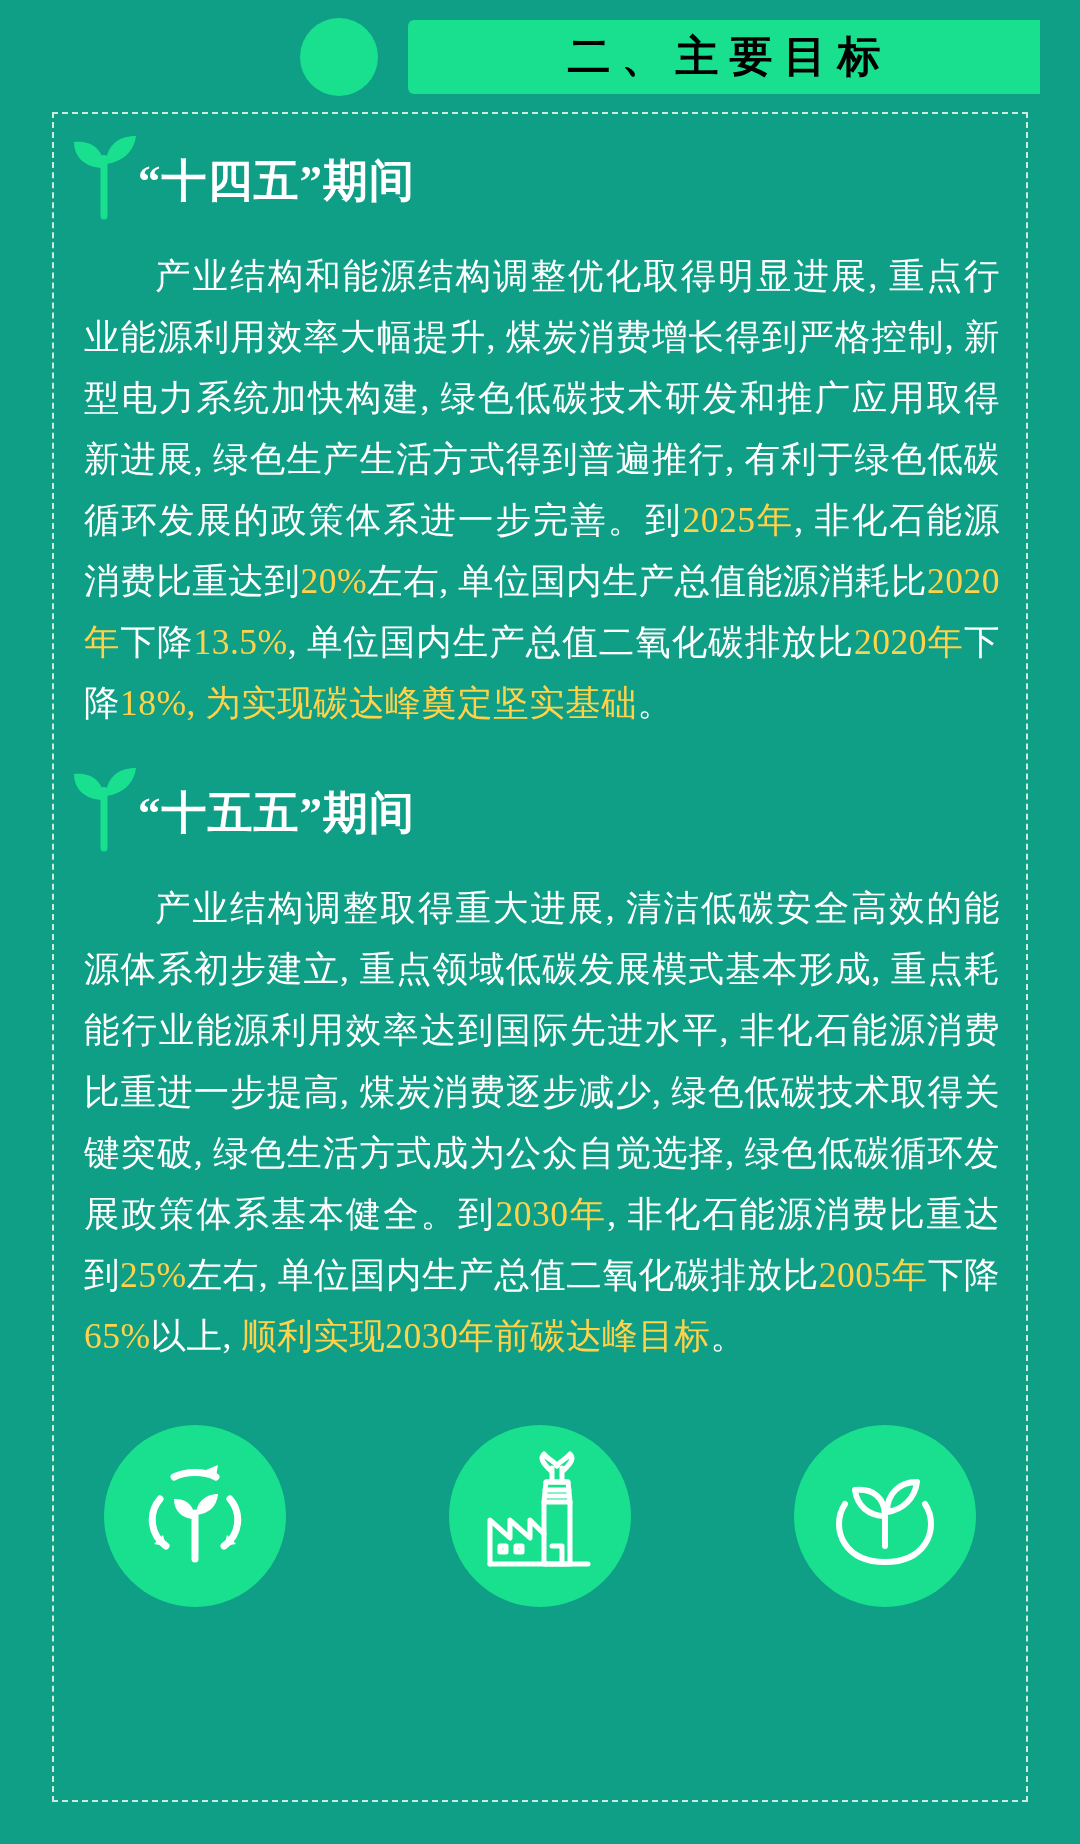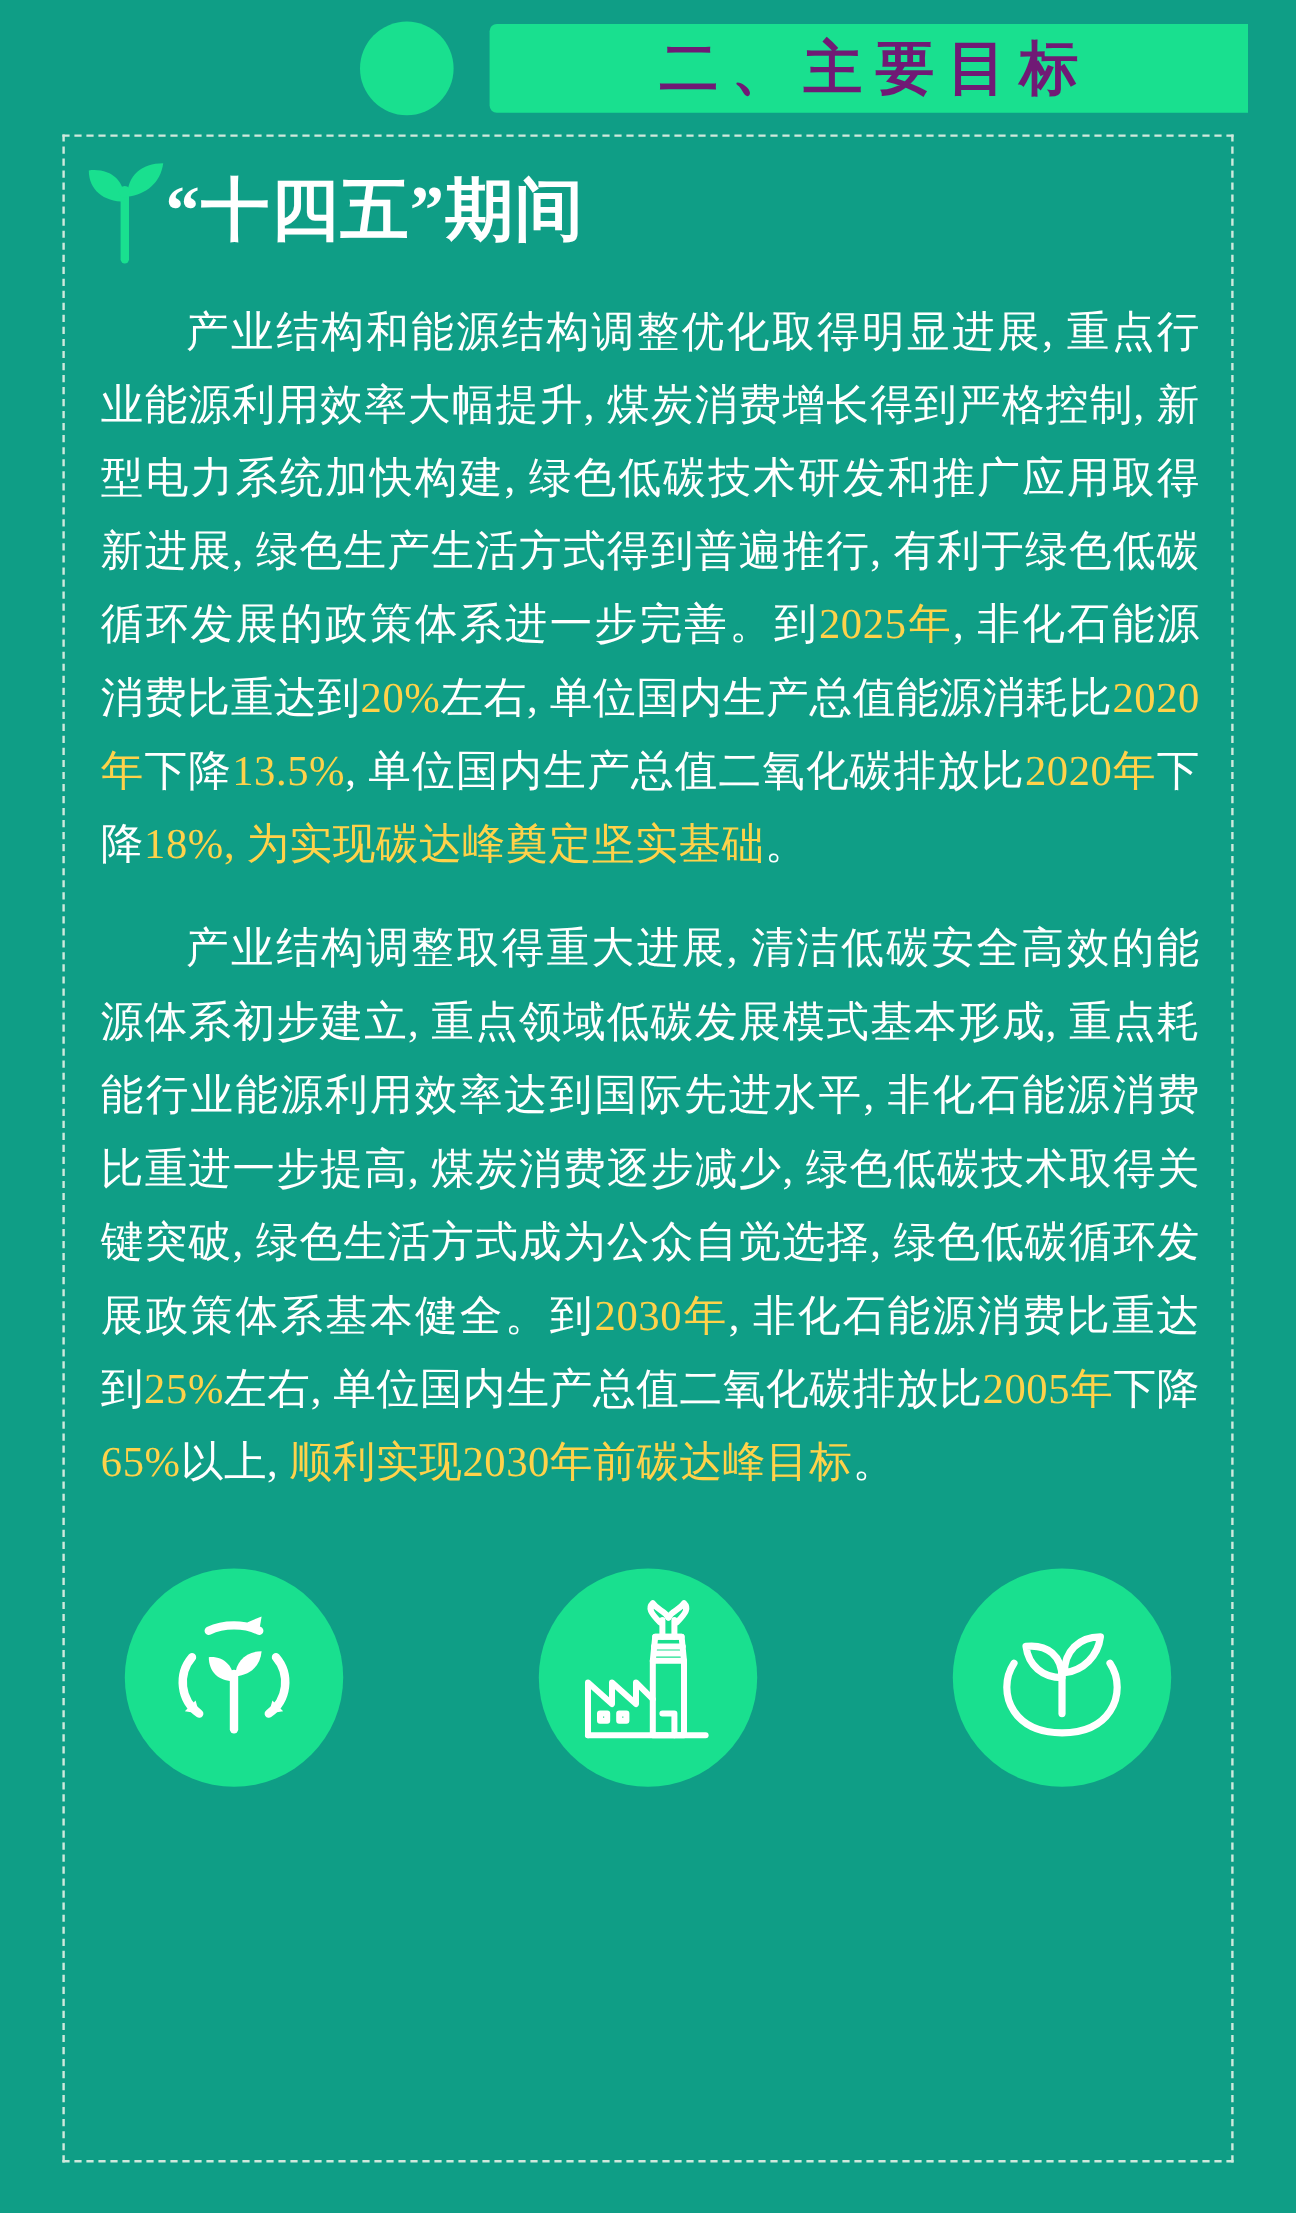--- a/index.html
+++ b/index.html
@@ -35,22 +35,22 @@
     top: 20px;
     right: 40px;
     height: 74px;
     background: #19e08f;
     border-radius: 6px 0 0 6px;
     display: flex;
     align-items: center;
     justify-content: center;
   }
   .header-title {
-    color: #701a75;
-    font-size: 49px;
+    color: #000000;
+    font-size: 43px;
     font-weight: bold;
     letter-spacing: 11px;
     padding-left: 11px;
     font-family: "Liberation Serif", "DejaVu Serif", serif;
   }
 
   
   .frame {
     position: absolute;
     left: 52px;
@@ -77,21 +77,21 @@
   }
   .sprout {
     width: 78px;
     height: 96px;
     flex: 0 0 78px;
     position: relative;
   }
   .sprout svg { display: block; }
   .section-title {
     color: #ffffff;
-    font-size: 57px;
+    font-size: 45px;
     font-weight: bold;
     line-height: 1;
     padding-bottom: 16px;
     margin-left: -6px;
     letter-spacing: 1px;
   }
 
   
   .para {
     color: #ffffff;
@@ -144,20 +144,31 @@
         <path d="M38 92 L38 40" stroke="#19e08f" stroke-width="7" stroke-linecap="round" fill="none"></path>
         <path d="M38 44 C20 44 8 34 8 18 C26 16 38 26 38 44 Z" fill="#19e08f"></path>
         <path d="M40 40 C56 38 68 28 70 12 C52 12 40 22 40 40 Z" fill="#19e08f"></path>
         <circle cx="38" cy="36" r="5" fill="#19e08f"></circle>
       </svg>
     </span>
     <div class="section-title">“十四五”期间</div>
   </div>
   <div class="para" id="para1"><span>产业结构和能源结构调整优化取得明显进展, 重点行业能源利用效率大幅提升, 煤炭消费增长得到严格控制, 新型电力系统加快构建, 绿色低碳技术研发和推广应用取得新进展, 绿色生产生活方式得到普遍推行, 有利于绿色低碳循环发展的政策体系进一步完善。到</span><span class="hl">2025年</span><span>, 非化石能源消费比重达到</span><span class="hl">20%</span><span>左右, 单位国内生产总值能源消耗比</span><span class="hl">2020年</span><span>下降</span><span class="hl">13.5%</span><span>, 单位国内生产总值二氧化碳排放比</span><span class="hl">2020年</span><span>下降</span><span class="hl">18%</span><span class="hl">, 为实现碳达峰奠定坚实基础</span><span>。</span></div>
 
+  <div class="section-head" style="margin-top:22px;">
+    <span class="sprout">
+      <svg width="78" height="96" viewBox="0 0 78 96">
+        <path d="M38 92 L38 40" stroke="#19e08f" stroke-width="7" stroke-linecap="round" fill="none"></path>
+        <path d="M38 44 C20 44 8 34 8 18 C26 16 38 26 38 44 Z" fill="#19e08f"></path>
+        <path d="M40 40 C56 38 68 28 70 12 C52 12 40 22 40 40 Z" fill="#19e08f"></path>
+        <circle cx="38" cy="36" r="5" fill="#19e08f"></circle>
+      </svg>
+    </span>
+    <div class="section-title">“十五五”期间</div>
+  </div>
   <div class="para" id="para2"><span>产业结构调整取得重大进展, 清洁低碳安全高效的能源体系初步建立, 重点领域低碳发展模式基本形成, 重点耗能行业能源利用效率达到国际先进水平, 非化石能源消费比重进一步提高, 煤炭消费逐步减少, 绿色低碳技术取得关键突破, 绿色生活方式成为公众自觉选择, 绿色低碳循环发展政策体系基本健全。到</span><span class="hl">2030年</span><span>, 非化石能源消费比重达到</span><span class="hl">25%</span><span>左右, 单位国内生产总值二氧化碳排放比</span><span class="hl">2005年</span><span>下降</span><span class="hl">65%</span><span>以上, </span><span class="hl">顺利实现2030年前碳达峰目标</span><span>。</span></div>
 
   <div class="icons-row">
 
     <div class="icon-circle">
       <svg width="130" height="130" viewBox="0 0 130 130">
         <g fill="none" stroke="#ffffff" stroke-width="7" stroke-linecap="round" stroke-linejoin="round">
           <path d="M30 48 C18 62 20 84 36 95"></path>
           <path d="M100 48 C112 62 110 84 94 95"></path>
           <path d="M44 26 C56 20 74 20 86 26"></path>

